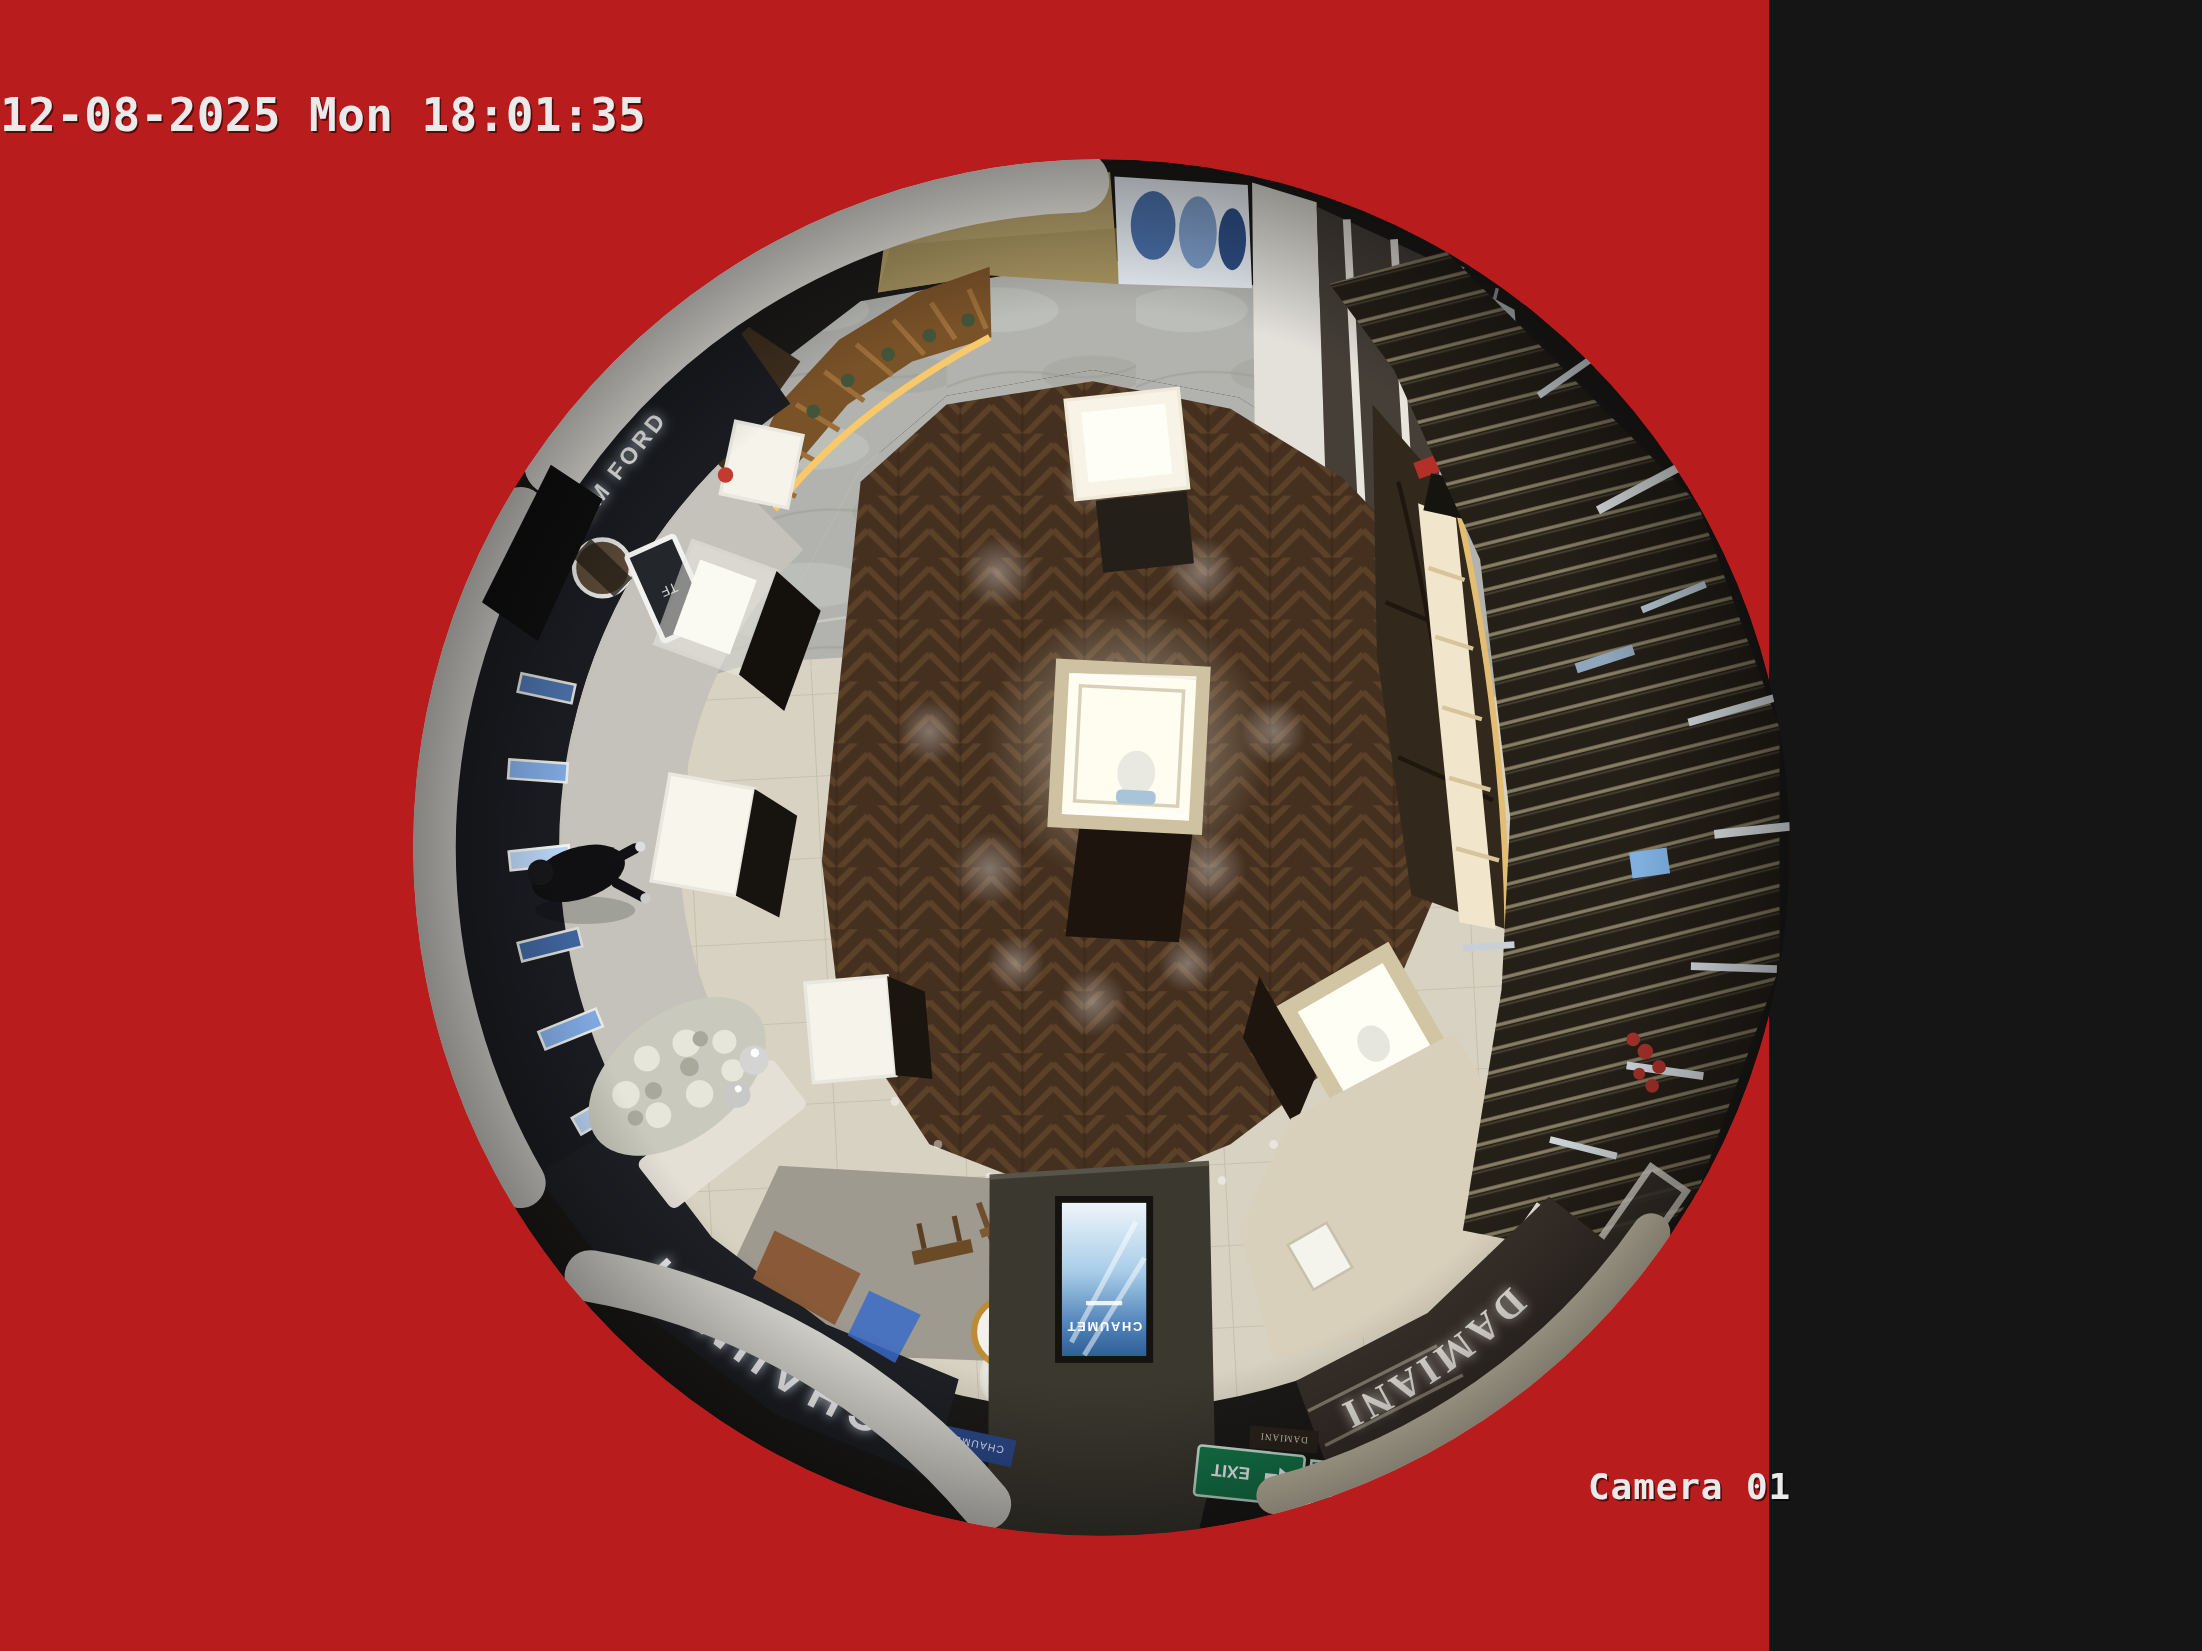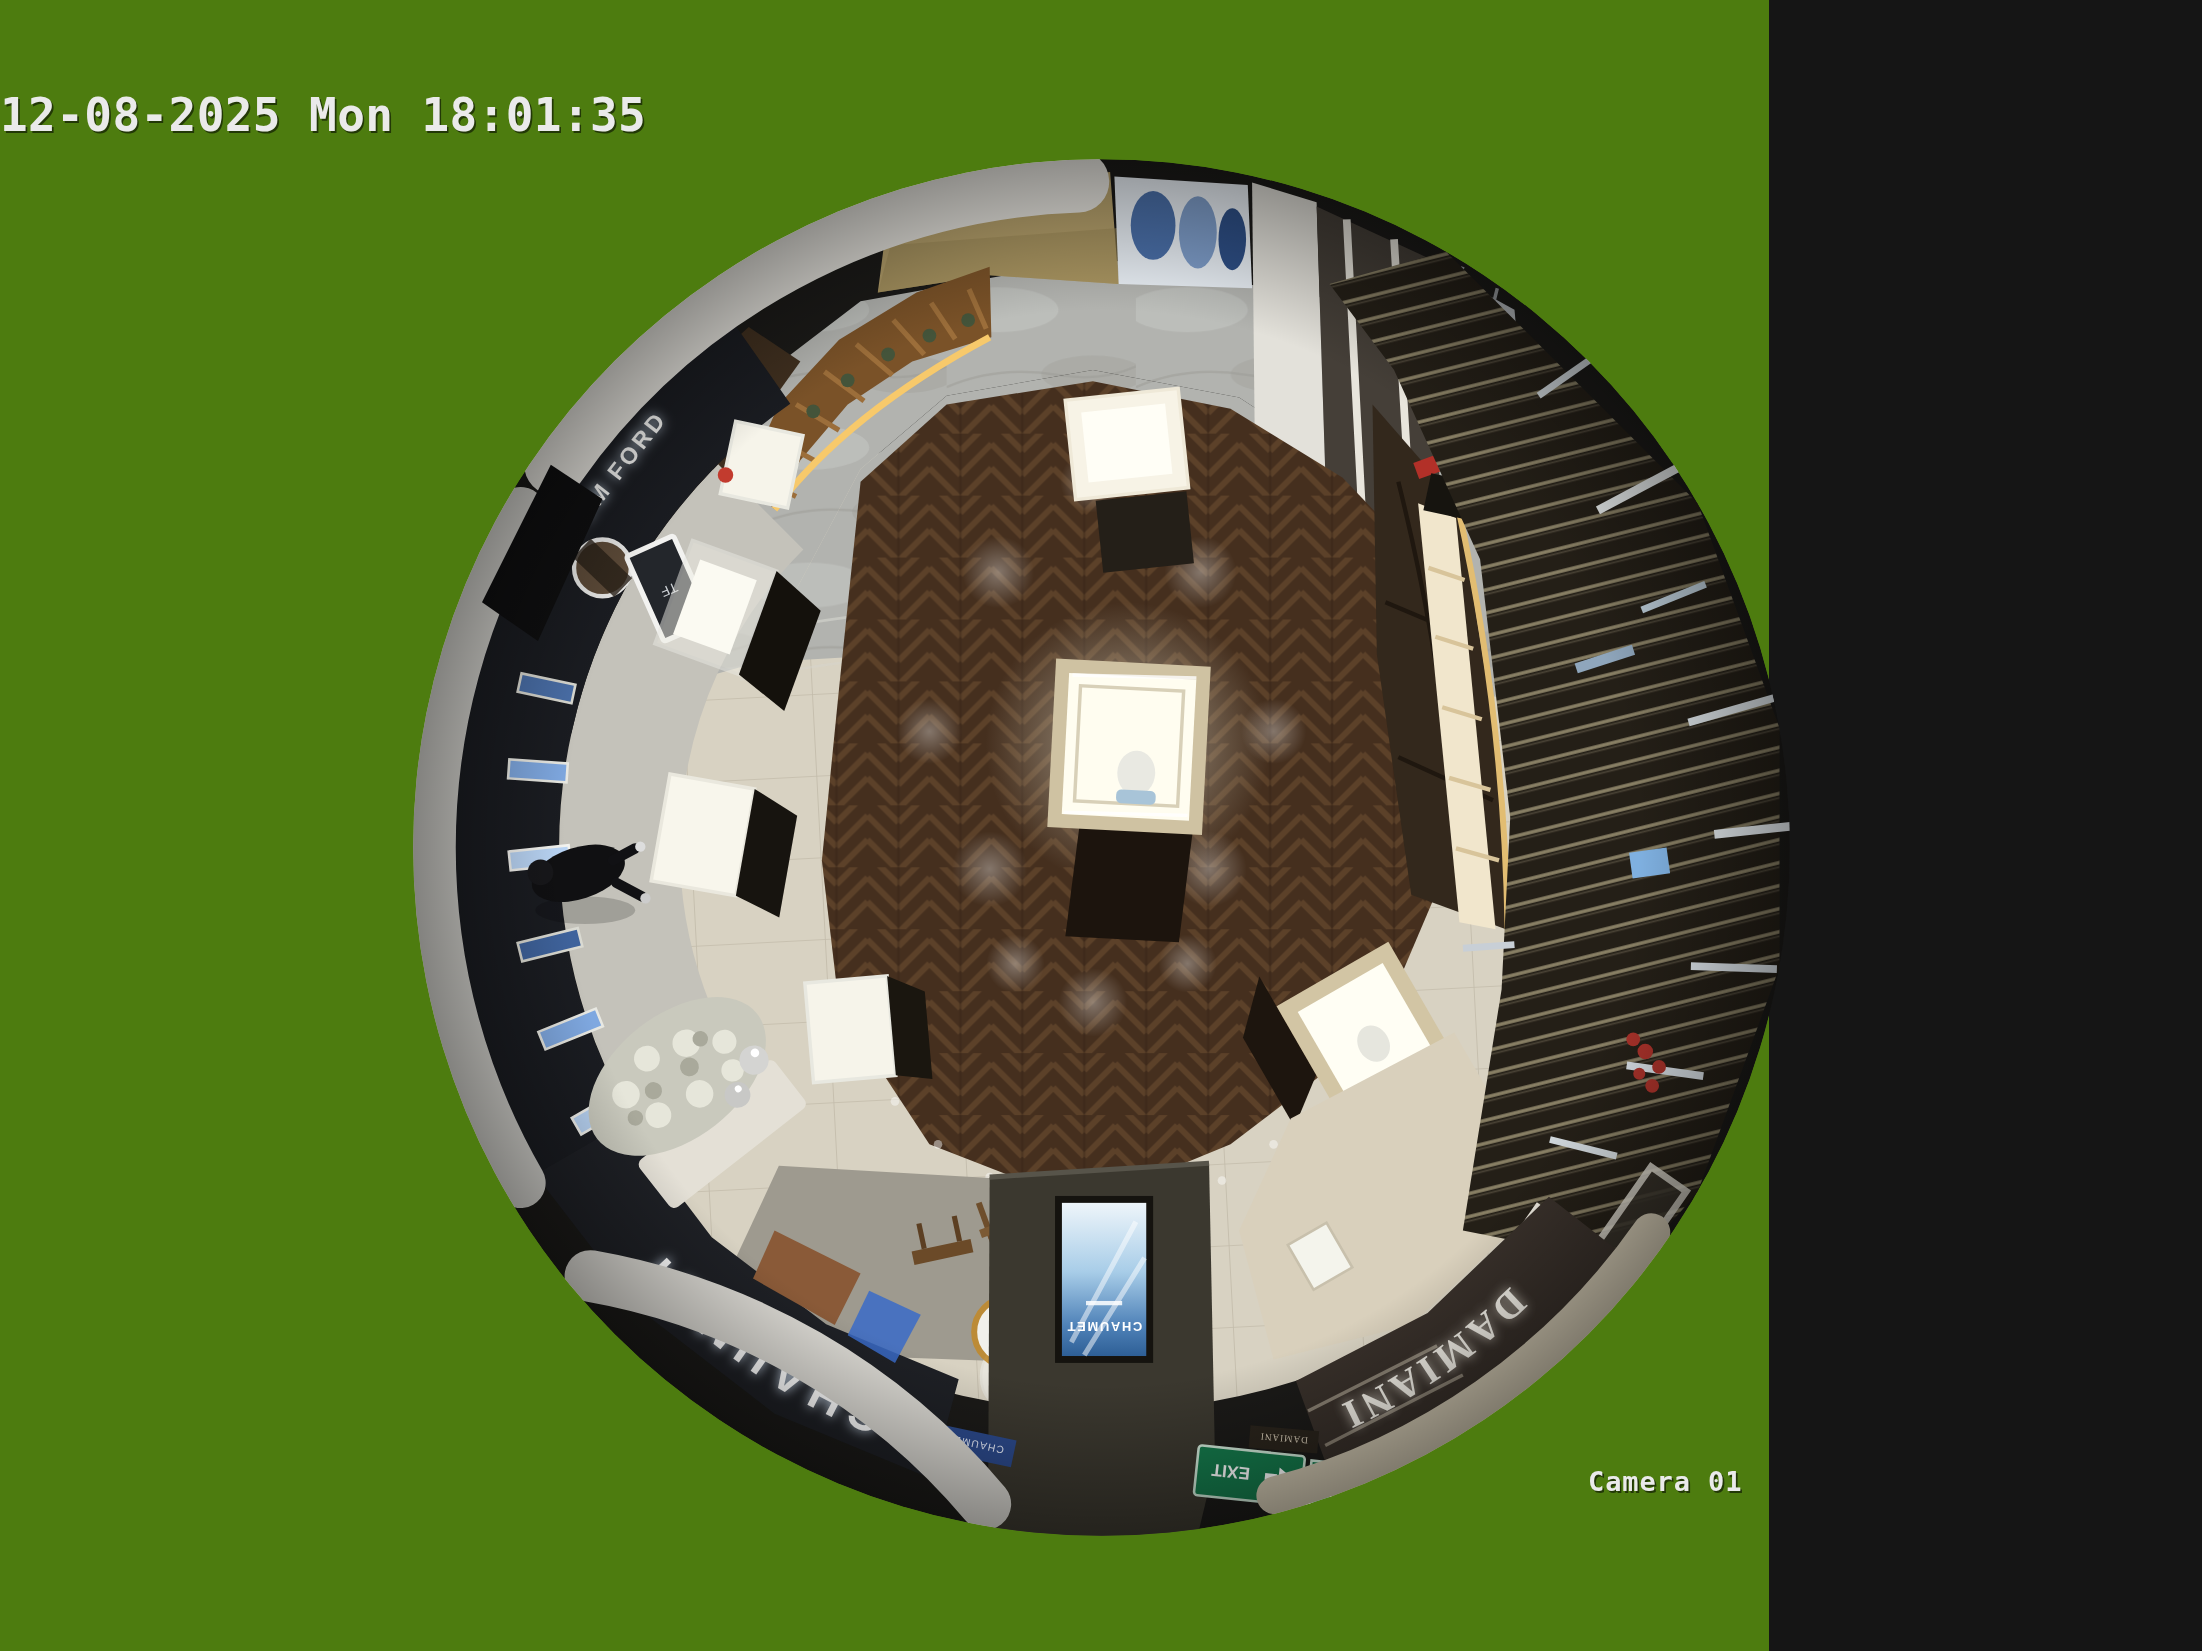--- a/index.html
+++ b/index.html
@@ -1,20 +1,20 @@
 <!DOCTYPE html>
 <html style="font-size:13.8px"><head>
 <meta charset="utf-8">
 <style>
   html,body{margin:0;padding:0;background:#151515;width:2203px;height:1652px;overflow:hidden;}
-  #stage{position:relative;width:1769px;height:1652px;background:#4d7c0f;font-family:"DejaVu Sans Mono",monospace;}
+  #stage{position:relative;width:1769px;height:1652px;background:#b91c1c;font-family:"DejaVu Sans Mono",monospace;}
   #fisheye-svg{position:absolute;left:0;top:0;}
   .osd{position:absolute;color:#eaeaea;font-family:"DejaVu Sans Mono",monospace;font-weight:bold;white-space:pre;text-shadow:1.7px 1.7px 0 rgba(0,0,0,.55);}
   #osd-timestamp{left:0px;top:88px;font-size:46px;letter-spacing:0.4px;}
-  #osd-camera{left:1588px;top:1466px;font-size:27px;letter-spacing:0.9px;}
+  #osd-camera{left:1588px;top:1466px;font-size:36px;letter-spacing:0.9px;}
   svg text{font-family:"Liberation Sans",sans-serif;}
   .serif{font-family:"Liberation Serif",serif;}
 </style>
 </head>
 <body>
 
 <div id="stage">
 
 <svg id="fisheye-svg" width="2203" height="1652" viewBox="0 0 2560 1920" xmlns="http://www.w3.org/2000/svg">
   <defs>

